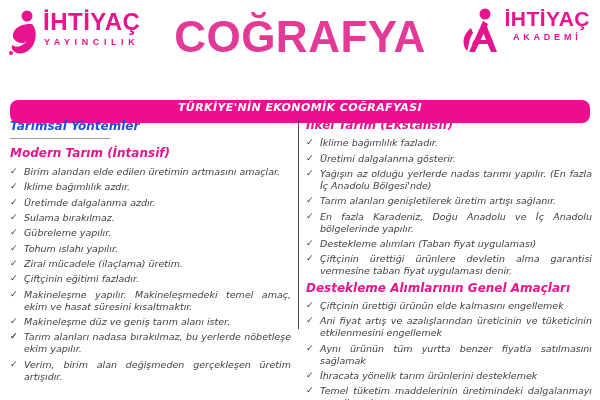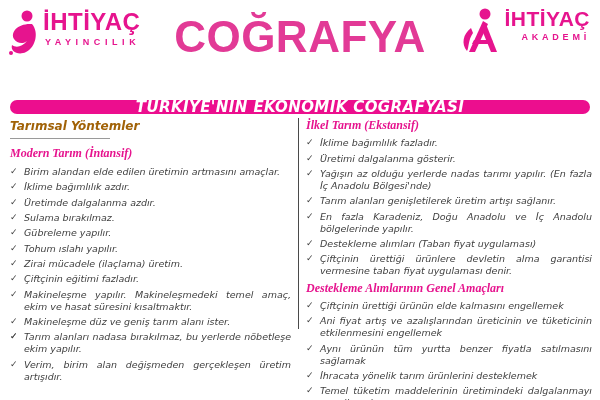--- a/index.html
+++ b/index.html
@@ -5,54 +5,54 @@
   * { margin:0; padding:0; box-sizing:border-box; }
   html,body { background:#fff; }
   .page {
     position:relative; width:600px; height:400px; background:#ffffff;
     font-family:"DejaVu Sans", sans-serif; overflow:hidden;
   }
   
   .logo { position:absolute; display:flex; align-items:flex-start; gap:3px; }
   .logo-left  { left:6px;  top:10px; }
   .logo-right { right:10px; top:8px; }
-  .logo-text { display:flex; flex-direction:column; align-items:flex-end; }
+  .logo-text { display:flex; flex-direction:column; align-items:center; }
   .logo-name {
     color:#e6148e; font-weight:bold; font-size:24px; letter-spacing:0.5px;
     font-family:"Liberation Sans", sans-serif; line-height:1;
   }
   .logo-right .logo-name { font-size:21px; }
   .logo-sub {
     color:#e6148e; font-weight:bold; font-size:9px; letter-spacing:4.6px;
     font-family:"Liberation Sans", sans-serif; margin-top:3px;
   }
   .logo-right .logo-sub { letter-spacing:3.8px; }
   .page-title {
     position:absolute; top:12px; left:0; right:0; text-align:center;
     color:#e23a96; font-size:44px; font-weight:bold; letter-spacing:0.5px;
     font-family:"Liberation Sans", sans-serif;
   }
   
   .banner {
-    position:absolute; left:10px; right:10px; top:100px; height:14px;
+    position:absolute; left:10px; right:10px; top:100px; height:23px;
     background:#ec0e8e; border-radius:8px; color:#ffffff;
-    font-size:15px; font-weight:bold; font-style:italic;
+    font-size:11px; font-weight:bold; font-style:italic;
     text-align:center; line-height:15px; letter-spacing:0.4px;
   }
   
   .col-left  { position:absolute; left:10px;  top:119px; width:281px; }
   .col-right { position:absolute; left:306px; top:117px; width:286px; }
   .divider   { position:absolute; left:298px; top:118px; width:1px; height:211px; background:#4a4a4a; }
   .col-title {
-    color:#a16207; font-weight:bold; font-style:italic; font-size:12px; line-height:1.2;
+    color:#1d4ed8; font-weight:bold; font-style:italic; font-size:12px; line-height:1.2;
   }
   .col-title-rule { width:100px; height:1px; background:#9a9a9a; margin:5px 0 7px 0; }
   .section-heading {
     color:#e6148e; font-weight:bold; font-style:italic; font-size:12px;
-    line-height:1.2; margin:1px 0 5px 0;font-family:Liberation Serif, serif;
+    line-height:1.2; margin:1px 0 5px 0;
   }
   .section + .section { margin-top:3px; }
   .bullet {
     position:relative; padding-left:14px; margin-bottom:3.5px;
     color:#3e3e3e; font-size:9.5px; line-height:1.25;
     font-style:italic; text-align:justify;
   }
   .check {
     position:absolute; left:0; top:0; font-style:normal; font-size:9px; color:#3e3e3e;
   }

